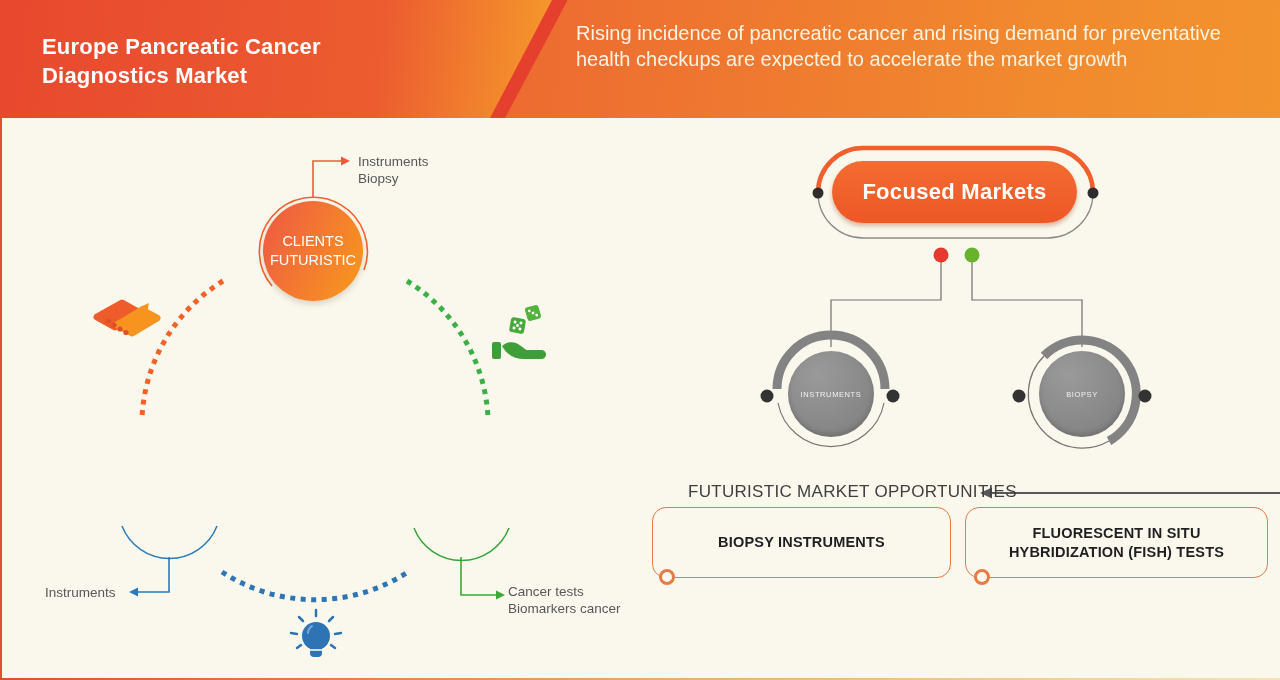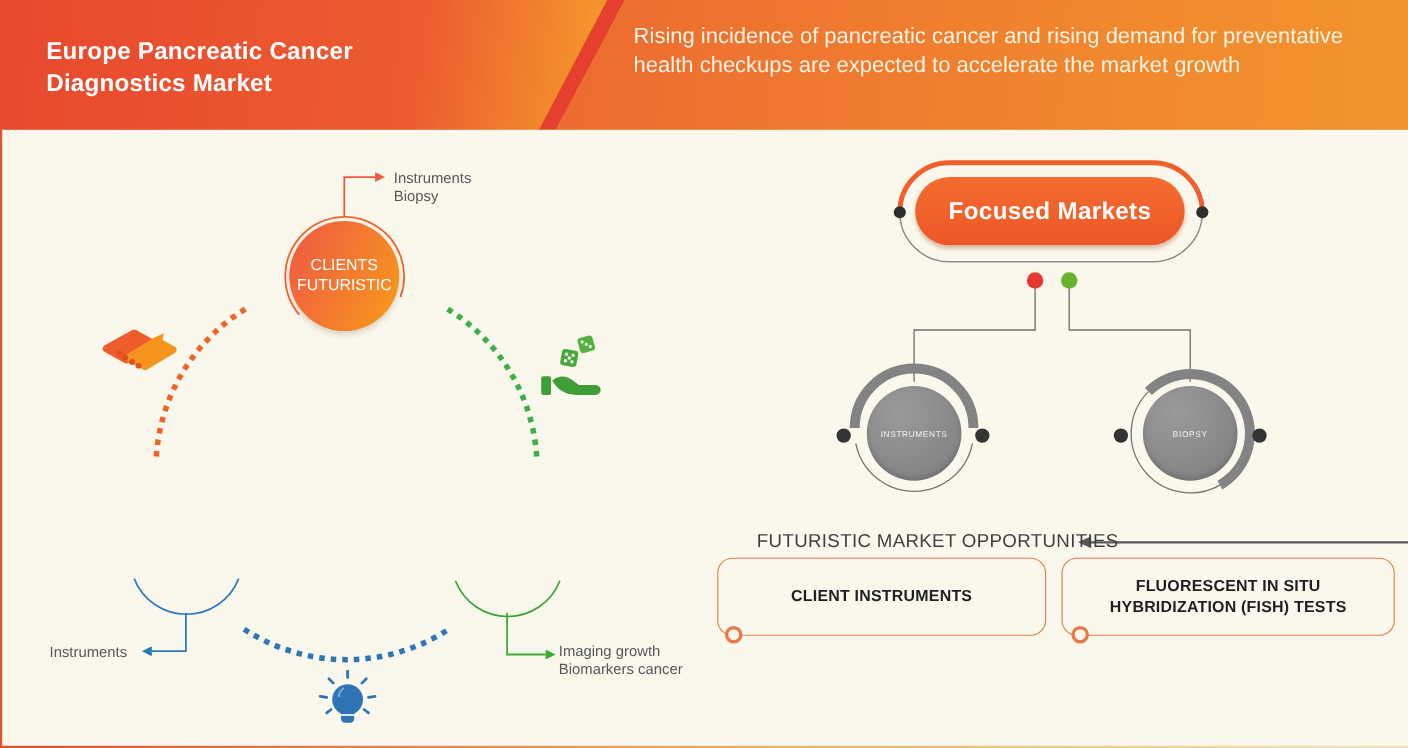--- a/index.html
+++ b/index.html
@@ -180,31 +180,31 @@
   </div>
 
   <div class="callout" style="left:358px; top:153px;">
     <div>Instruments</div>
     <div>Biopsy</div>
   </div>
   <div class="callout" style="left:45px; top:584px;">
     <div>Instruments</div>
   </div>
   <div class="callout" style="left:508px; top:583px;">
-    <div>Imaging growth</div>
+    <div>Cancer tests</div>
     <div>Biomarkers cancer</div>
   </div>
 
   <div class="pill">Focused Markets</div>
   <div class="gray-node gn-instruments">INSTRUMENTS</div>
   <div class="gray-node gn-biopsy">BIOPSY</div>
 
   <div class="opp-heading">FUTURISTIC MARKET OPPORTUNITIES</div>
   <div class="opp-box opp-box1">
-    <span>CLIENT INSTRUMENTS</span>
+    <span>BIOPSY INSTRUMENTS</span>
   </div>
   <div class="opp-box opp-box2">
     <span>FLUORESCENT IN SITU HYBRIDIZATION (FISH) TESTS</span>
   </div>
   <div class="opp-ring ring1"></div>
   <div class="opp-ring ring2"></div>
 
 </div>
 
 </body></html>

